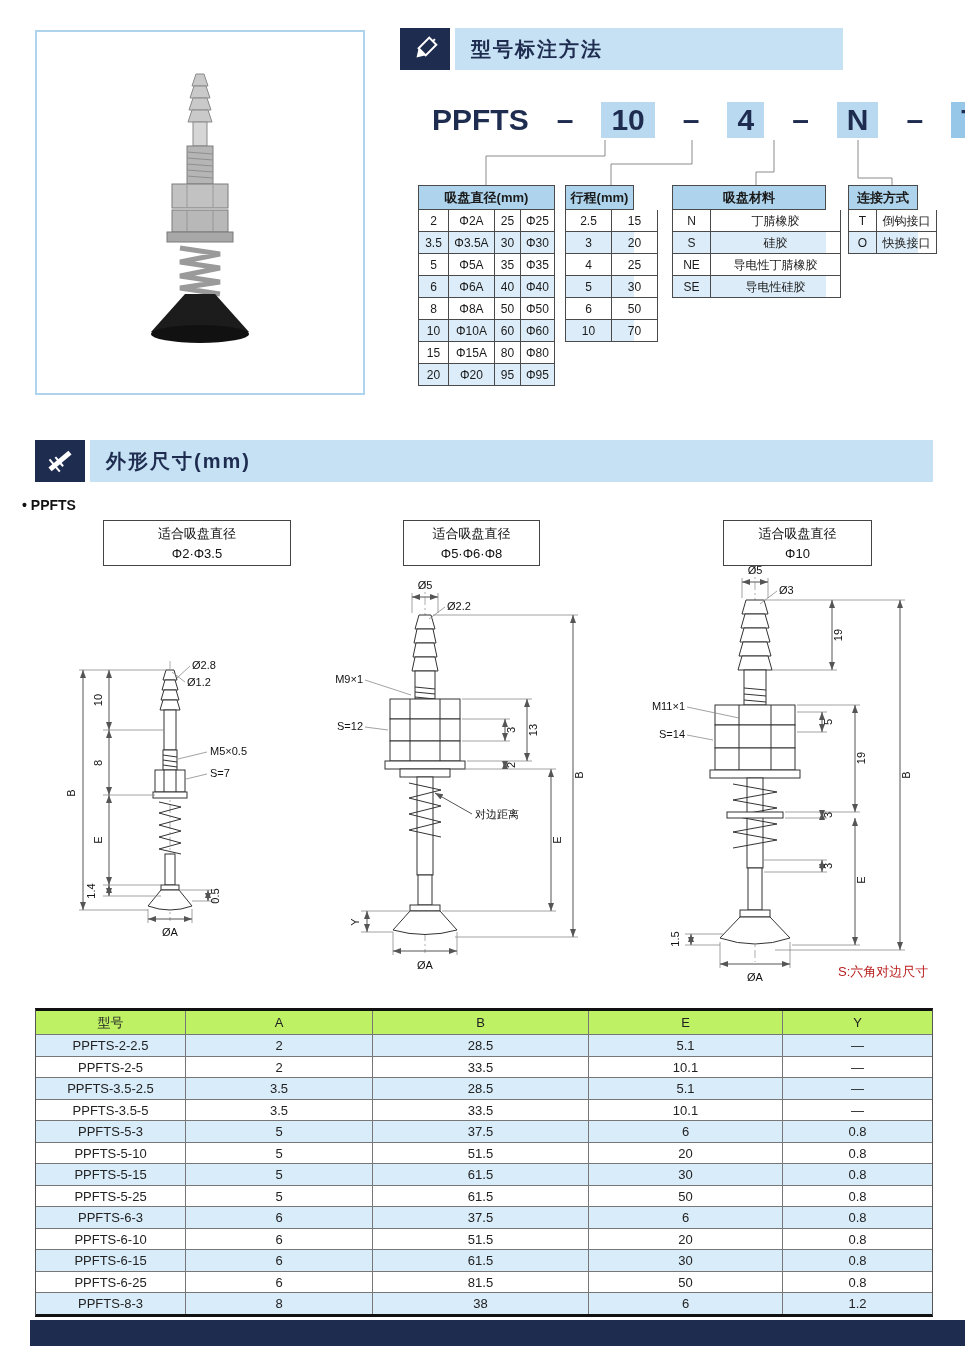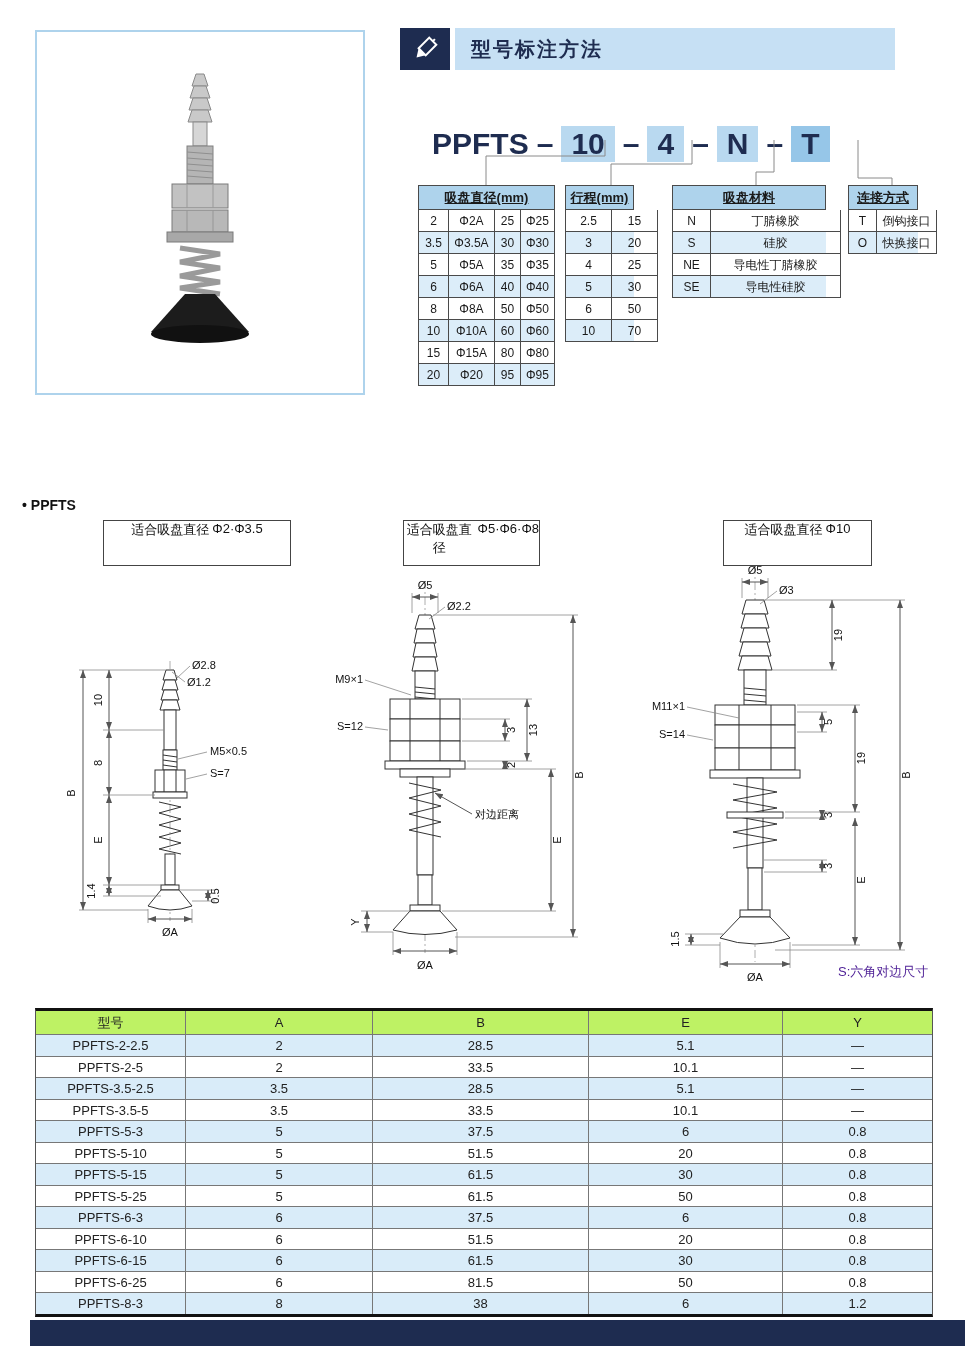--- a/index.html
+++ b/index.html
@@ -7,46 +7,46 @@
   body { font-family:"Liberation Sans","DejaVu Sans",sans-serif; color:#222; }
   .page { position:relative; width:965px; height:1346px; background:#fff; overflow:hidden; }
   .abs { position:absolute; }
 
   .product-box { border:2px solid #aed3ec; background:#fff; }
 
   .sec-header { display:flex; height:42px; }
   .sec-icon { flex:0 0 50px; width:50px; height:42px; background:#1e2c50; display:flex; align-items:center; justify-content:center; }
   .sec-bar { flex:1; margin-left:5px; background:#c6e0f4; display:flex; align-items:center; padding-left:16px; font-size:20px; font-weight:bold; color:#1e2c50; letter-spacing:2px; }
 
-  .model-row { display:flex; align-items:center; gap:8px; font-size:30px; font-weight:bold; color:#1e2c50; padding-left:32px;margin-top:24px; }
+  .model-row { display:flex; align-items:center; gap:28px; font-size:30px; font-weight:bold; color:#1e2c50; padding-left:32px; }
   .model-box { background:#b9d9f0; padding:1px 10px; }
   .model-box.t { background:#96c6e8; }
 
   .mini-table { background:#fff; border-left:1px solid #4a4a4a; border-top:1px solid #4a4a4a; font-size:12px; color:#1a1a1a; }
-  .mini-table .hd { height:24px; line-height:24px; text-align:center; font-weight:bold; font-size:13px; background:#aed3ec; border-right:1px solid #4a4a4a; border-bottom:1px solid #4a4a4a;text-decoration:underline; }
+  .mini-table .hd { height:24px; line-height:24px; text-align:center; font-weight:bold; font-size:13px; background:#aed3ec; border-right:1px solid #4a4a4a; border-bottom:1px solid #4a4a4a; }
   .mini-table .row { display:grid; }
   .mini-table .row > div { height:22px; line-height:22px; text-align:center; border-right:1px solid #4a4a4a; border-bottom:1px solid #4a4a4a; overflow:hidden; white-space:nowrap; }
   .mini-table .row:nth-child(odd) { background:#dcedf9; }
   .g-dia { grid-template-columns:30px 46px 26px 34px; }
   .g-str { grid-template-columns:46px 46px; }
   .g-mat { grid-template-columns:38px 130px; }
   .g-con { grid-template-columns:28px 60px; }
 
   .series-label { font-size:14px; font-weight:bold; color:#111; }
 
   .caption-box { border:1px solid #444; background:#fff; text-align:center; font-size:13px; color:#111;
-    display:flex; flex-direction:row; justify-content:center; gap:3px; }
+    display:flex; flex-direction:column; justify-content:center; gap:3px; }
 
   .dwg text { font-size:11px; fill:#111; font-family:"Liberation Sans","DejaVu Sans",sans-serif; }
   .dwg .part { fill:#fff; stroke:#333; stroke-width:1; }
   .dwg .dim  { stroke:#555; stroke-width:1; fill:none; }
   .dwg .ext  { stroke:#8a8a8a; stroke-width:0.8; fill:none; }
   .dwg .cl   { stroke:#999; stroke-width:0.8; stroke-dasharray:8 3 2 3; fill:none; }
 
-  .note { font-size:13px; color:#4c1d95; }
+  .note { font-size:13px; color:#b91c1c; }
 
   .spec-table { border:1px solid #555; border-top:3px solid #111; border-bottom:3px solid #111; font-size:13px; color:#222; background:#fff; }
   .spec-table .hd, .spec-table .row { display:grid; grid-template-columns:150px 187px 216px 194px 149px; }
   .spec-table .hd { background:#bef264; }
   .spec-table .hd > div { height:23px; line-height:23px; text-align:center; border-right:1px solid #777; }
   .spec-table .row > div { height:21.5px; line-height:21.5px; text-align:center; border-right:1px solid #777; border-top:1px solid #777; }
   .spec-table .hd > div:last-child, .spec-table .row > div:last-child { border-right:none; }
   .spec-table .row:nth-child(even) { background:#d9ecf9; }
 
   .footer { background:#1e2c50; }
@@ -79,21 +79,21 @@
       <rect x="135" y="178" width="56" height="22" fill="#b8b8b8" stroke="#7a7a7a"></rect>
       <line x1="150" y1="178" x2="150" y2="200" stroke="#969696"></line>
       <line x1="176" y1="178" x2="176" y2="200" stroke="#969696"></line>
       <rect x="130" y="200" width="66" height="10" fill="#a8a8a8" stroke="#7a7a7a"></rect>
       <polyline points="143,216 183,222 143,230 183,236 143,244 183,250 143,256 183,262" fill="none" stroke="#9a9a9a" stroke-width="5"></polyline>
       <path d="M148,262 L178,262 L212,300 Q163,316 114,300 Z" fill="#1c1c1c"></path>
       <ellipse cx="163" cy="302" rx="49" ry="9" fill="#111"></ellipse>
     </svg>
   </div>
 
-  <div class="abs sec-header" style="left:400px;top:28px;width:495px">
+  <div class="abs sec-header" style="left:400px;top:28px;width:443px">
     <div class="sec-icon">
       <svg width="30" height="30" viewBox="0 0 30 30">
         <g transform="rotate(45 15 15)">
           <rect x="10" y="4" width="10" height="15" fill="none" stroke="#fff" stroke-width="2"></rect>
           <polygon points="10,19 20,19 15,27" fill="#fff"></polygon>
           <line x1="15" y1="4" x2="15" y2="1" stroke="#fff" stroke-width="2"></line>
         </g>
       </svg>
     </div>
     <div class="sec-bar">
@@ -249,20 +249,34 @@
         <div>倒钩接口</div>
       </div>
 
       <div class="row g-con">
         <div>O</div>
         <div>快换接口</div>
       </div>
 
   </div>
 
+  <div class="abs sec-header" style="left:35px;top:440px;width:898px">
+    <div class="sec-icon">
+      <svg width="32" height="30" viewBox="0 0 32 30">
+        <g transform="rotate(-40 16 15)" stroke="#fff" fill="none">
+          <line x1="3" y1="15" x2="29" y2="15" stroke-width="5"></line>
+          <line x1="9" y1="7" x2="9" y2="23" stroke-width="2"></line>
+          <line x1="15" y1="9" x2="15" y2="21" stroke-width="2"></line>
+        </g>
+      </svg>
+    </div>
+    <div class="sec-bar">
+      <span>外形尺寸(mm)</span>
+    </div>
+  </div>
 
   <div class="abs series-label" style="left:22px;top:497px">• PPFTS</div>
 
   <div class="abs caption-box" style="left:103px;top:520px;width:188px;height:46px">
     <div>适合吸盘直径</div>
     <div>Φ2·Φ3.5</div>
   </div>
   <div class="abs caption-box" style="left:403px;top:520px;width:137px;height:46px">
     <div>适合吸盘直径</div>
     <div>Φ5·Φ6·Φ8</div>

